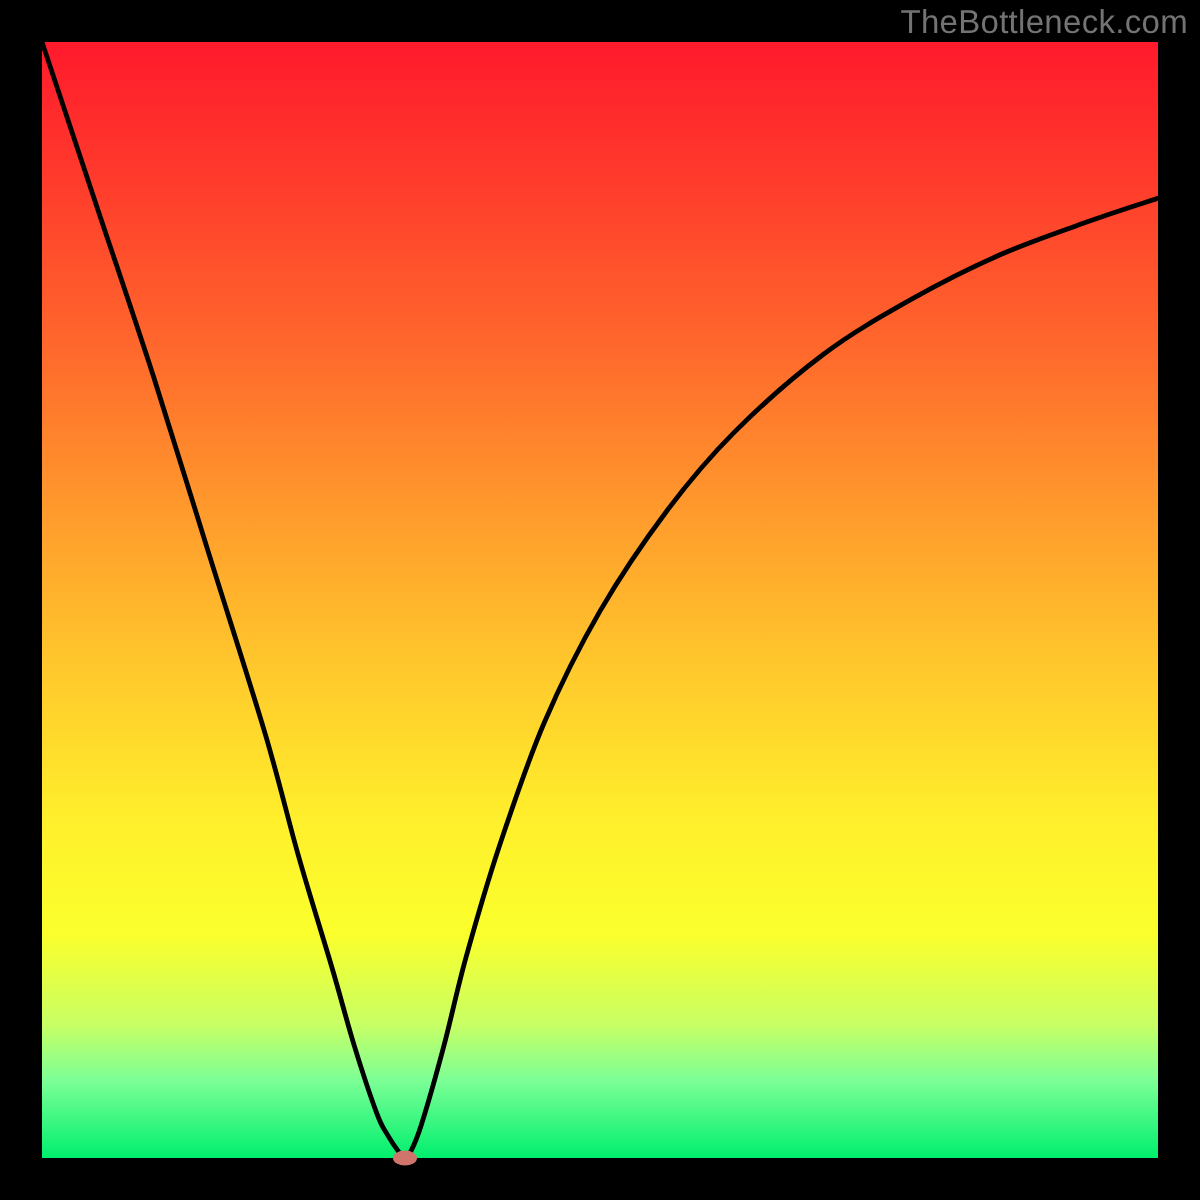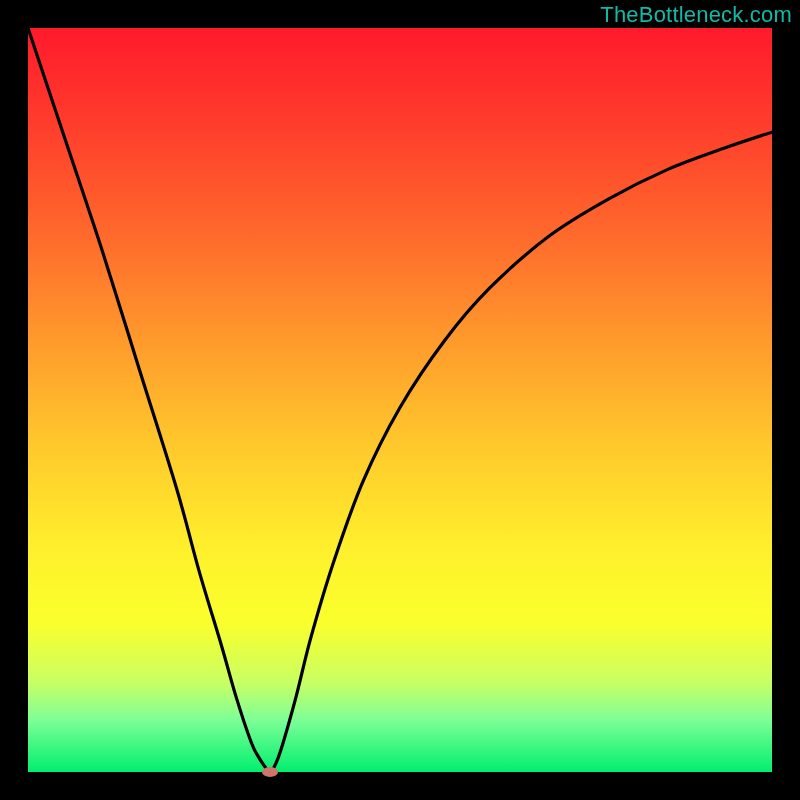--- a/index.html
+++ b/index.html
@@ -36,21 +36,21 @@
       #faff2c 80%,
       #c8ff64 88%,
       #7dff96 93%,
       #00ef6e 100%
     );
   }
   .watermark {
     position: absolute;
     top: 2px;
     right: 8px;
-    color: #14b8a6;
+    color: #737373;
     font-size: 22px;
     font-weight: 400;
     letter-spacing: 0.2px;
     user-select: none;
   }
   svg.curve {
     position: absolute;
     left: 0;
     top: 0;
     width: 744px;

